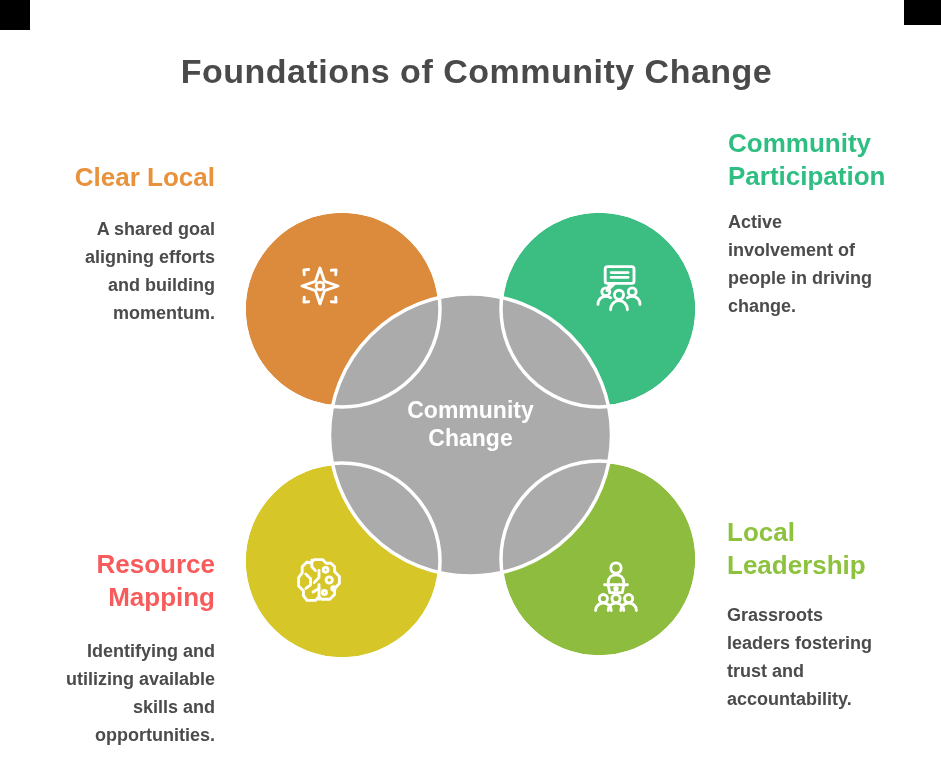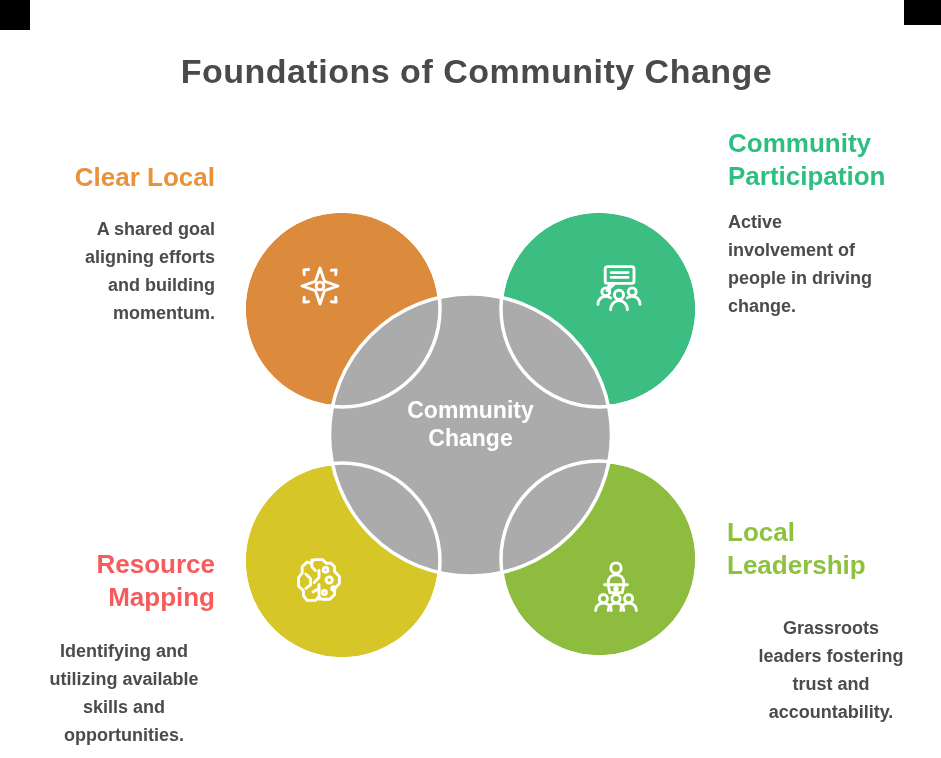--- a/index.html
+++ b/index.html
@@ -37,21 +37,21 @@
   .align-right { text-align: right; }
   .align-left  { text-align: left; }
 
   .sec-tl { top: 161px; left: 33px;  width: 182px; }
   .sec-tl .sec-desc { margin-top: 21px; }
   .sec-tr { top: 127px; left: 728px; width: 205px; }
   .sec-tr .sec-desc { margin-top: 15px; }
   .sec-bl { top: 548px; left: 33px;  width: 182px; }
   .sec-bl .sec-desc { margin-top: 23px; }
   .sec-br { top: 516px; left: 727px; width: 208px; }
-  .sec-br .sec-desc { margin-top: 32px; text-align: center; }
+  .sec-br .sec-desc { margin-top: 19px; }
 
   svg.diagram { position: absolute; left: 0; top: 0; }
   .icon-stroke {
     stroke: #ffffff;
     stroke-width: 2.4;
     fill: none;
     stroke-linecap: round;
     stroke-linejoin: round;
   }
   .center-label {
@@ -156,21 +156,21 @@
 Participation</div>
     <div class="sec-desc" style="color: rgb(75, 75, 75);">Active
 involvement of
 people in driving
 change.</div>
   </div>
 
   <div class="section sec-bl align-right">
     <div class="sec-title" style="color: rgb(247, 91, 92);">Resource
 Mapping</div>
-    <div class="sec-desc" style="color: rgb(75, 75, 75); text-align: center;">Identifying and
+    <div class="sec-desc" style="color: rgb(75, 75, 75);">Identifying and
 utilizing available
 skills and
 opportunities.</div>
   </div>
 
   <div class="section sec-br align-left">
     <div class="sec-title" style="color: rgb(140, 194, 61);">Local
 Leadership</div>
     <div class="sec-desc" style="color: rgb(75, 75, 75);">Grassroots
 leaders fostering

